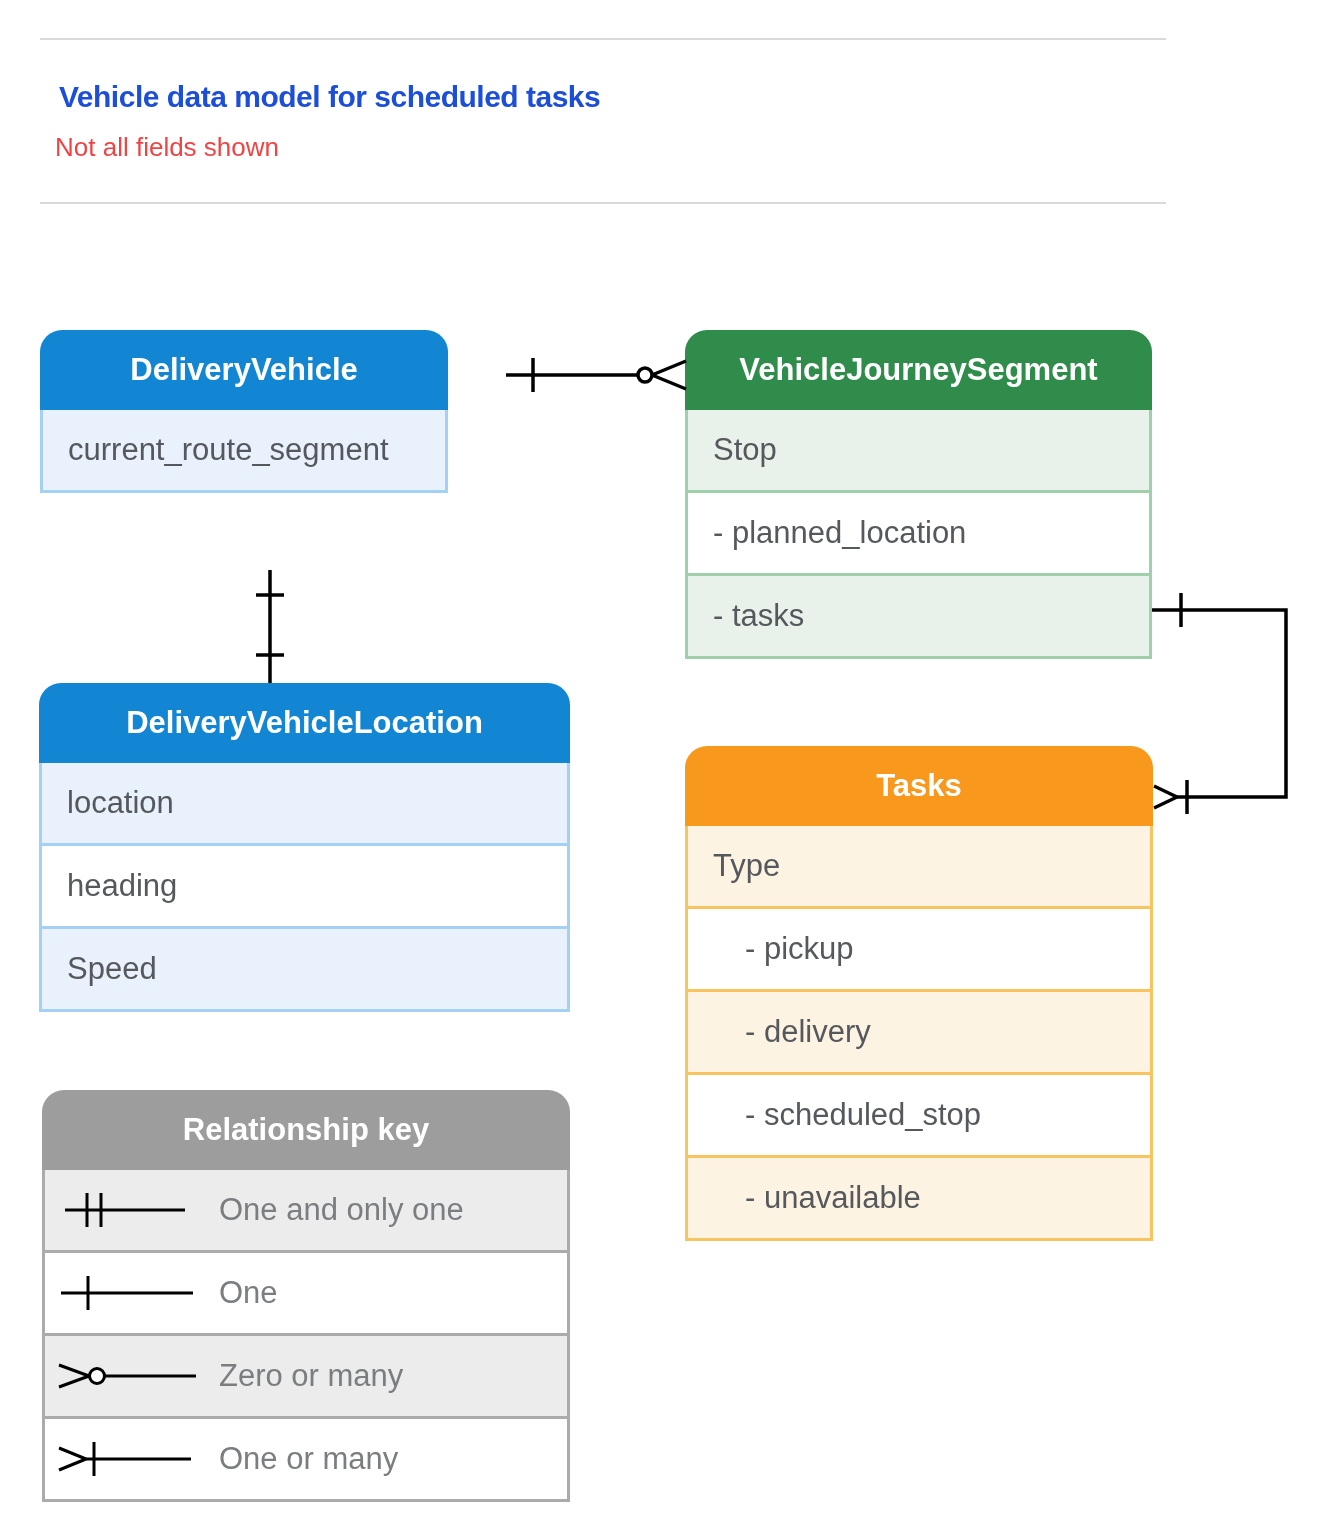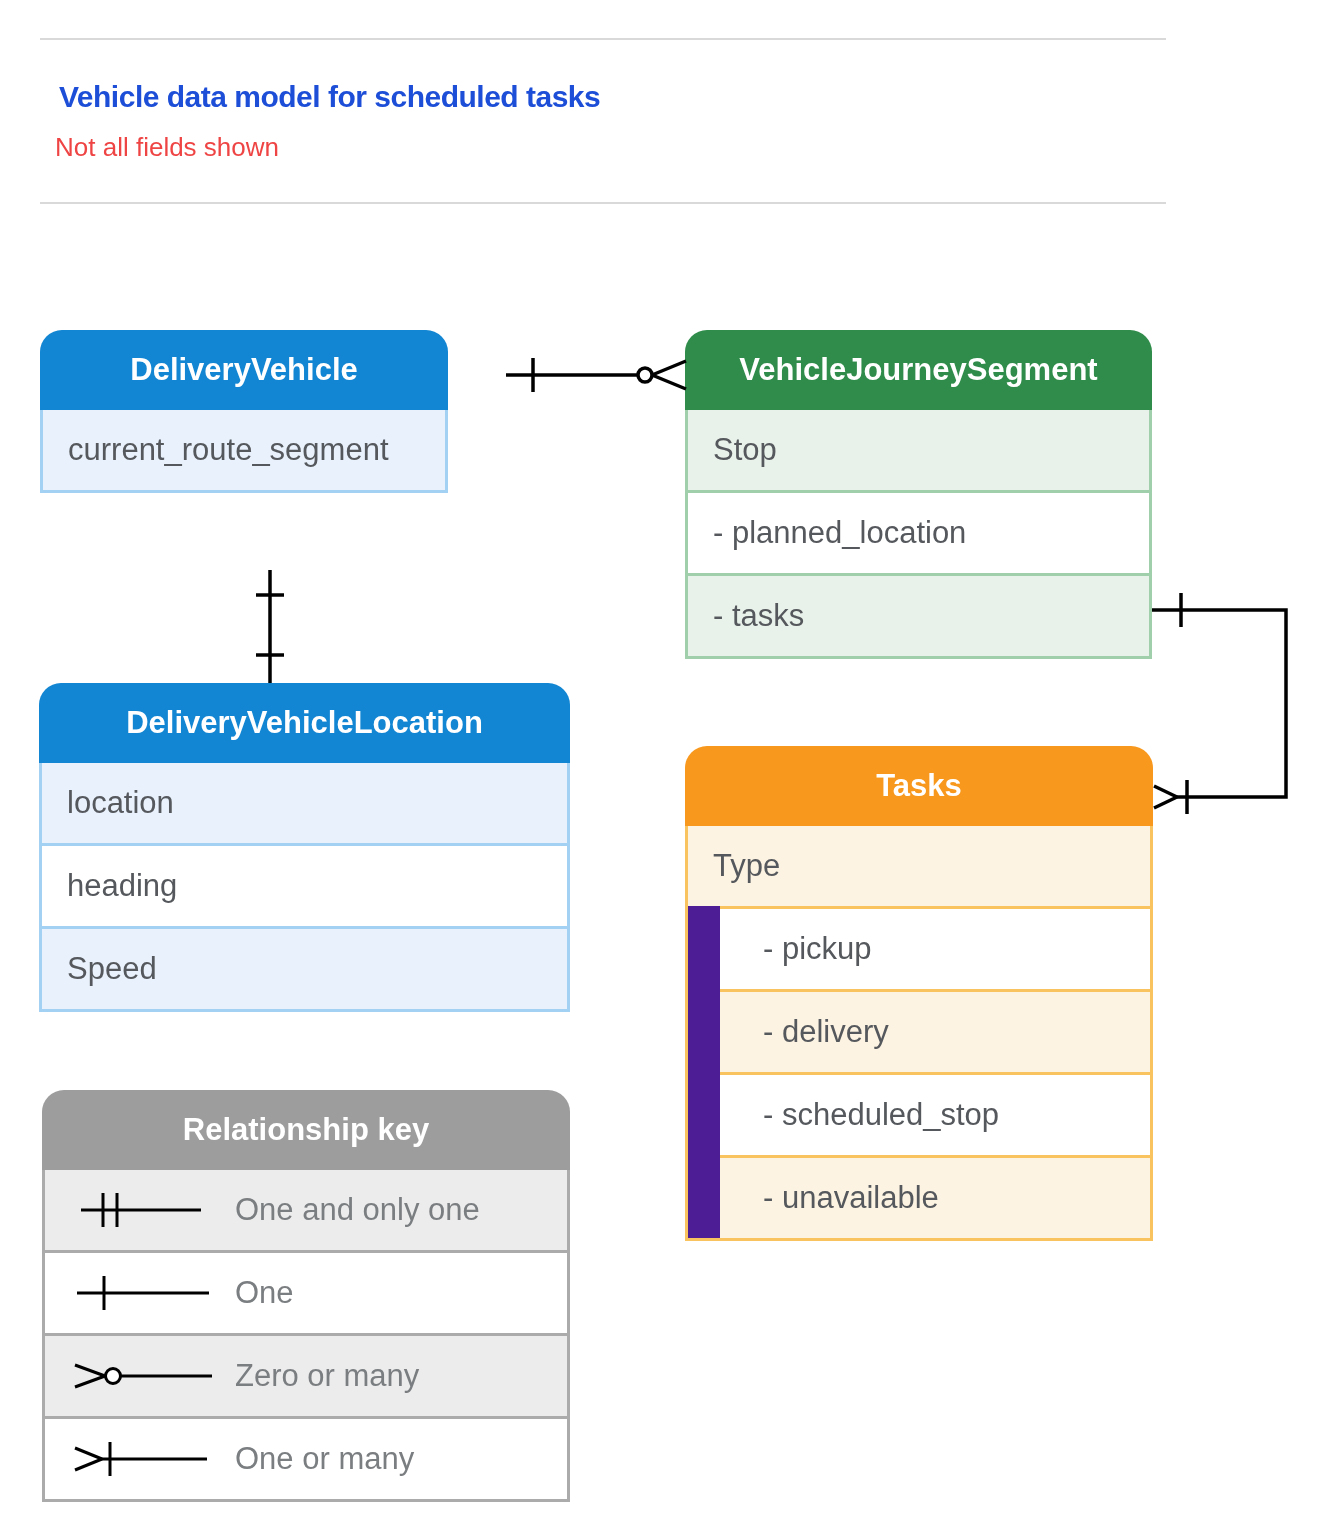--- a/index.html
+++ b/index.html
@@ -23,43 +23,43 @@
   }
 
   
   .entity{position:absolute;}
   .entity .hdr{
     height:80px;border-radius:22px 22px 0 0;
     display:flex;align-items:center;justify-content:center;
     color:#ffffff;font-size:31px;font-weight:700;
     background:var(--hdr);
   }
-  .entity .rows{border:3px solid var(--bc);border-top:none;background:#4c1d95;}
+  .entity .rows{border:3px solid var(--bc);border-top:none;background:#0369a1;}
   .entity .row{
     height:80px;display:flex;align-items:center;
     padding-left:25px;font-size:31px;color:#55585c;background:#ffffff;
     border-top:3px solid var(--bc);
   }
   .entity .row:first-child{border-top:none;}
   .entity .row.tint{background:var(--tint);}
-  .entity .row.indent{padding-left:43px;margin-left:32px;}
+  .entity .row.indent{padding-left:57px;}
 
   .blue  {--hdr:#1286d3;--bc:#a3d1f4;--tint:#e8f1fc;}
   .green {--hdr:#2f8c4a;--bc:#9fcfab;--tint:#e9f2ea;}
   .orange{--hdr:#f8981d;--bc:#f9c45f;--tint:#fdf3e2;}
   .gray  {--hdr:#9d9d9d;--bc:#ababab;--tint:#ececec;}
 
   .e-dv   {left:40px; top:330px; width:408px;}
   .e-vjs  {left:685px;top:330px; width:467px;}
   .e-dvl  {left:39px; top:683px; width:531px;}
   .e-task {left:685px;top:746px; width:468px;}
   .e-key  {left:42px; top:1090px;width:528px;}
 
   
-  .e-key .row{padding-left:16px;color:#7b7e81;}
+  .e-key .row{padding-left:0;color:#7b7e81;}
   .key-sym{flex:0 0 170px;height:48px;}
   .key-label{margin-left:4px;}
 
   
   .connectors{
     position:absolute;left:0;top:0;width:1325px;height:1530px;
     pointer-events:none;
   }
   .connectors line, .connectors polyline{
     stroke:#000000;stroke-width:3.5;fill:none;

